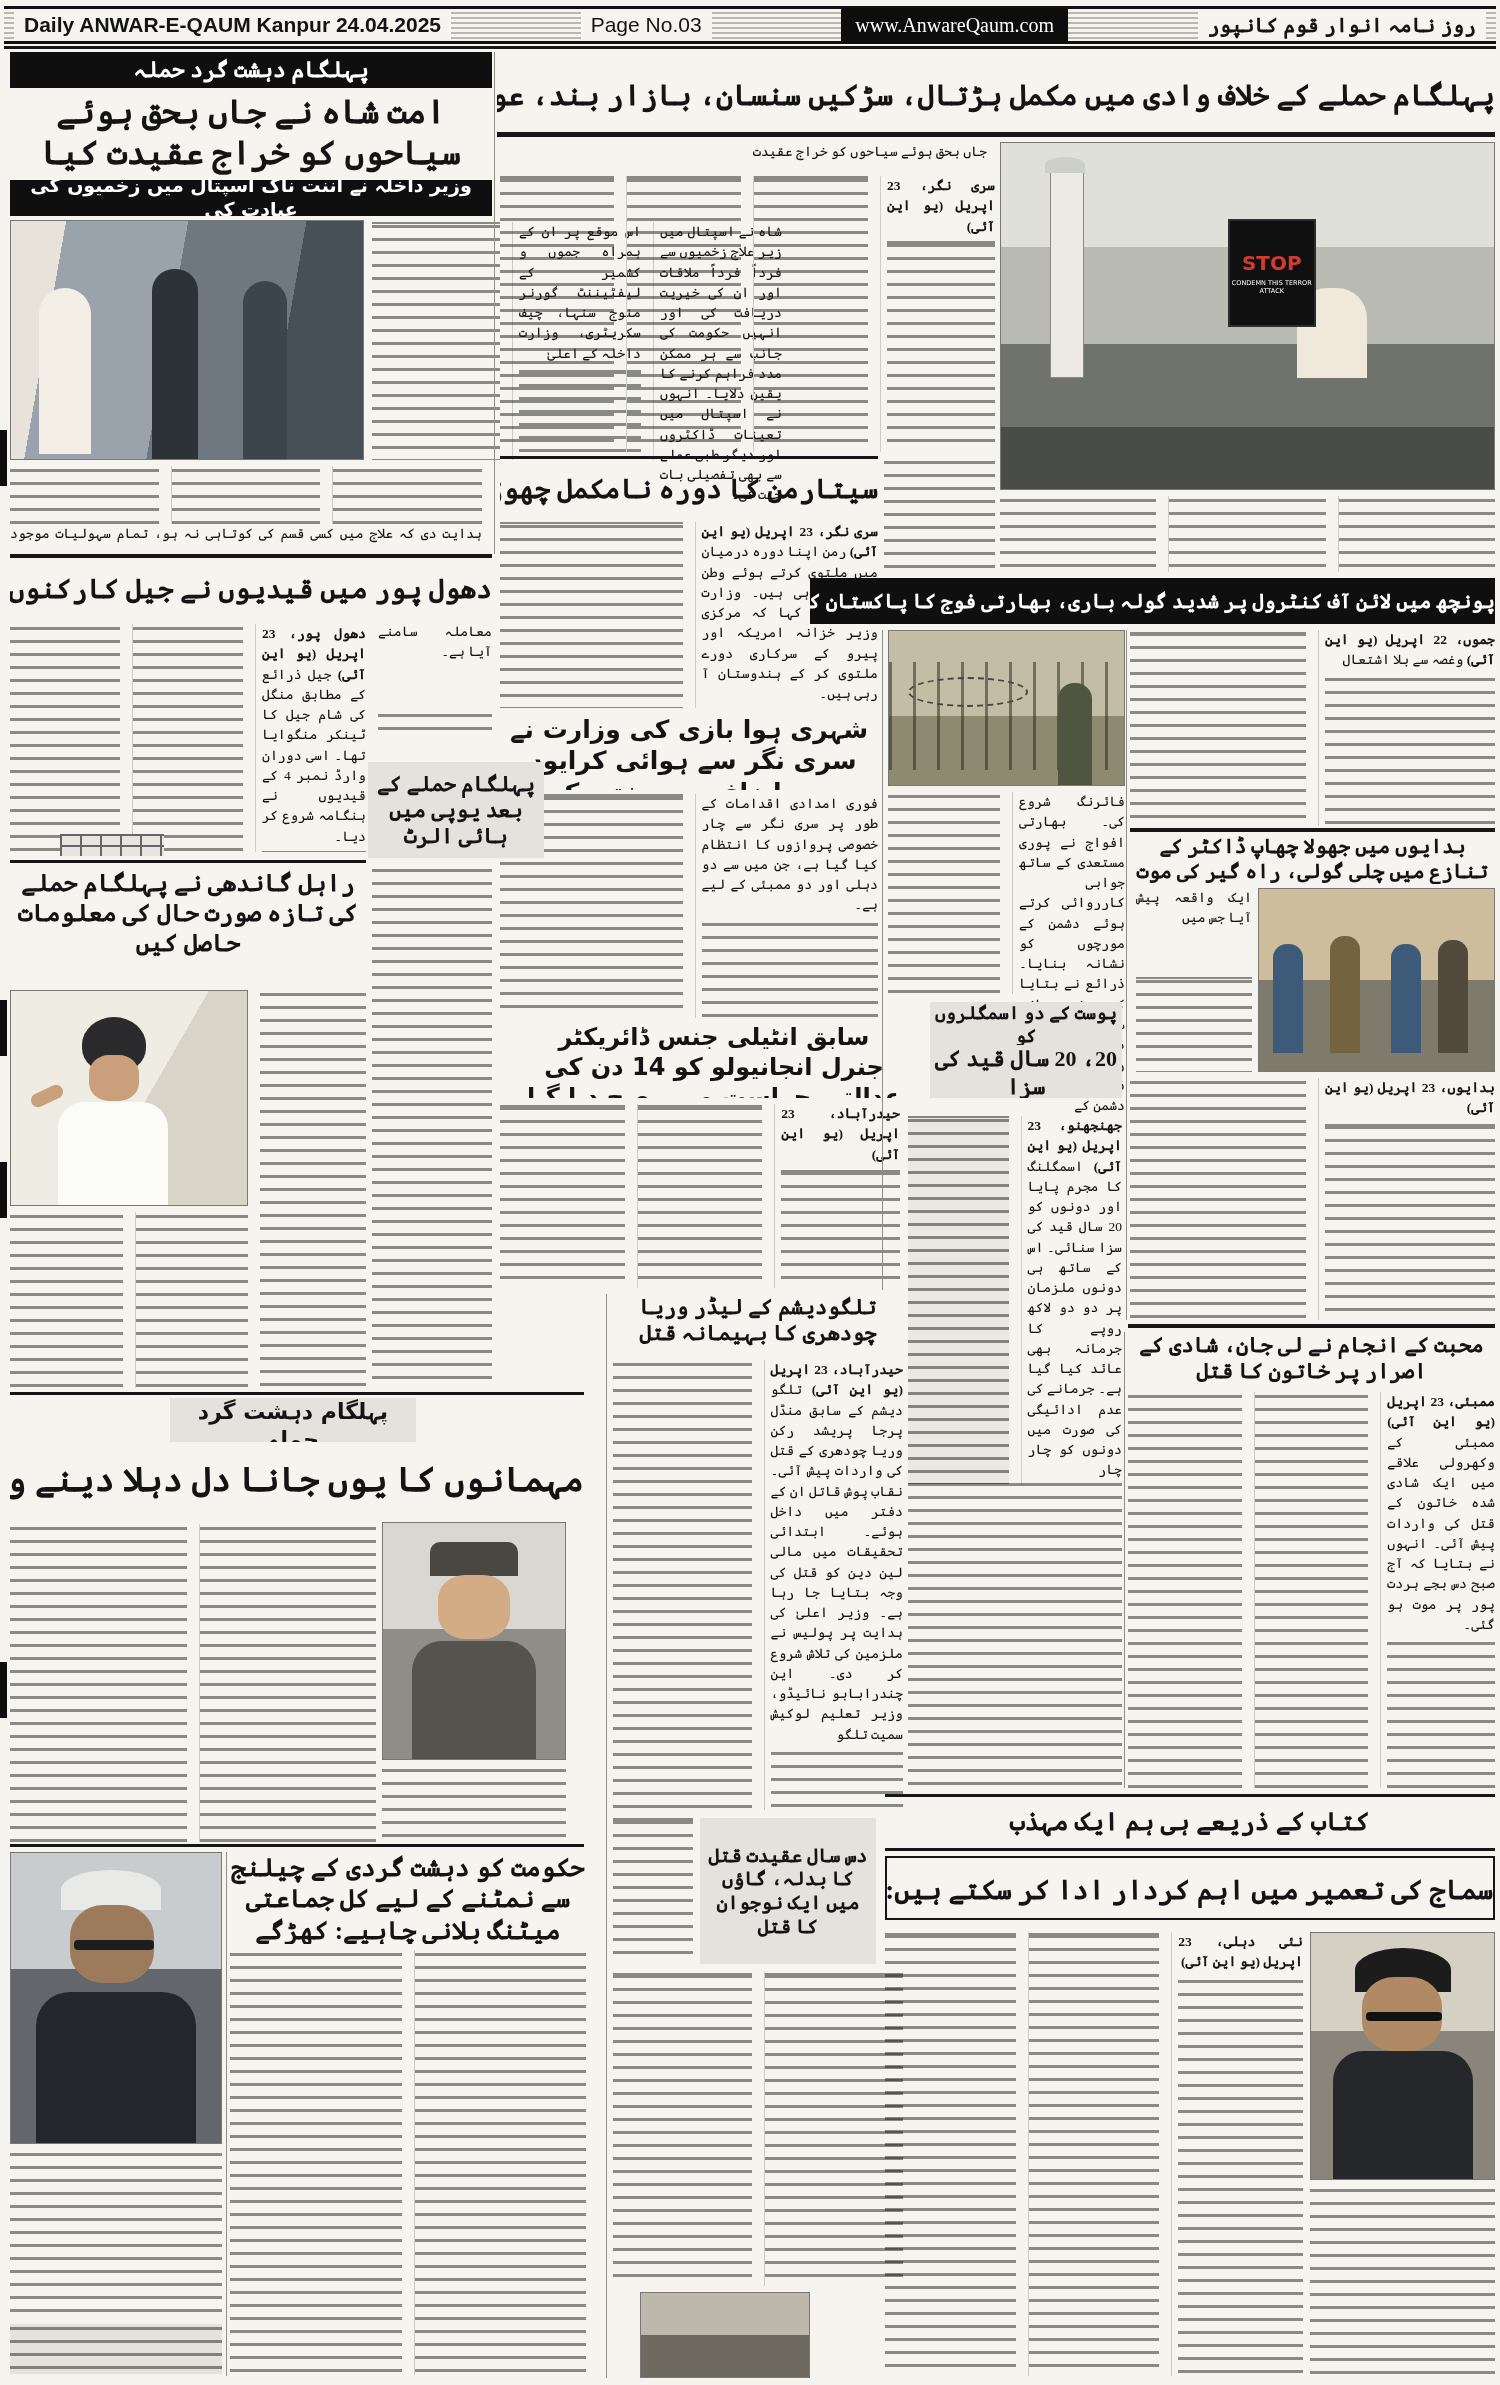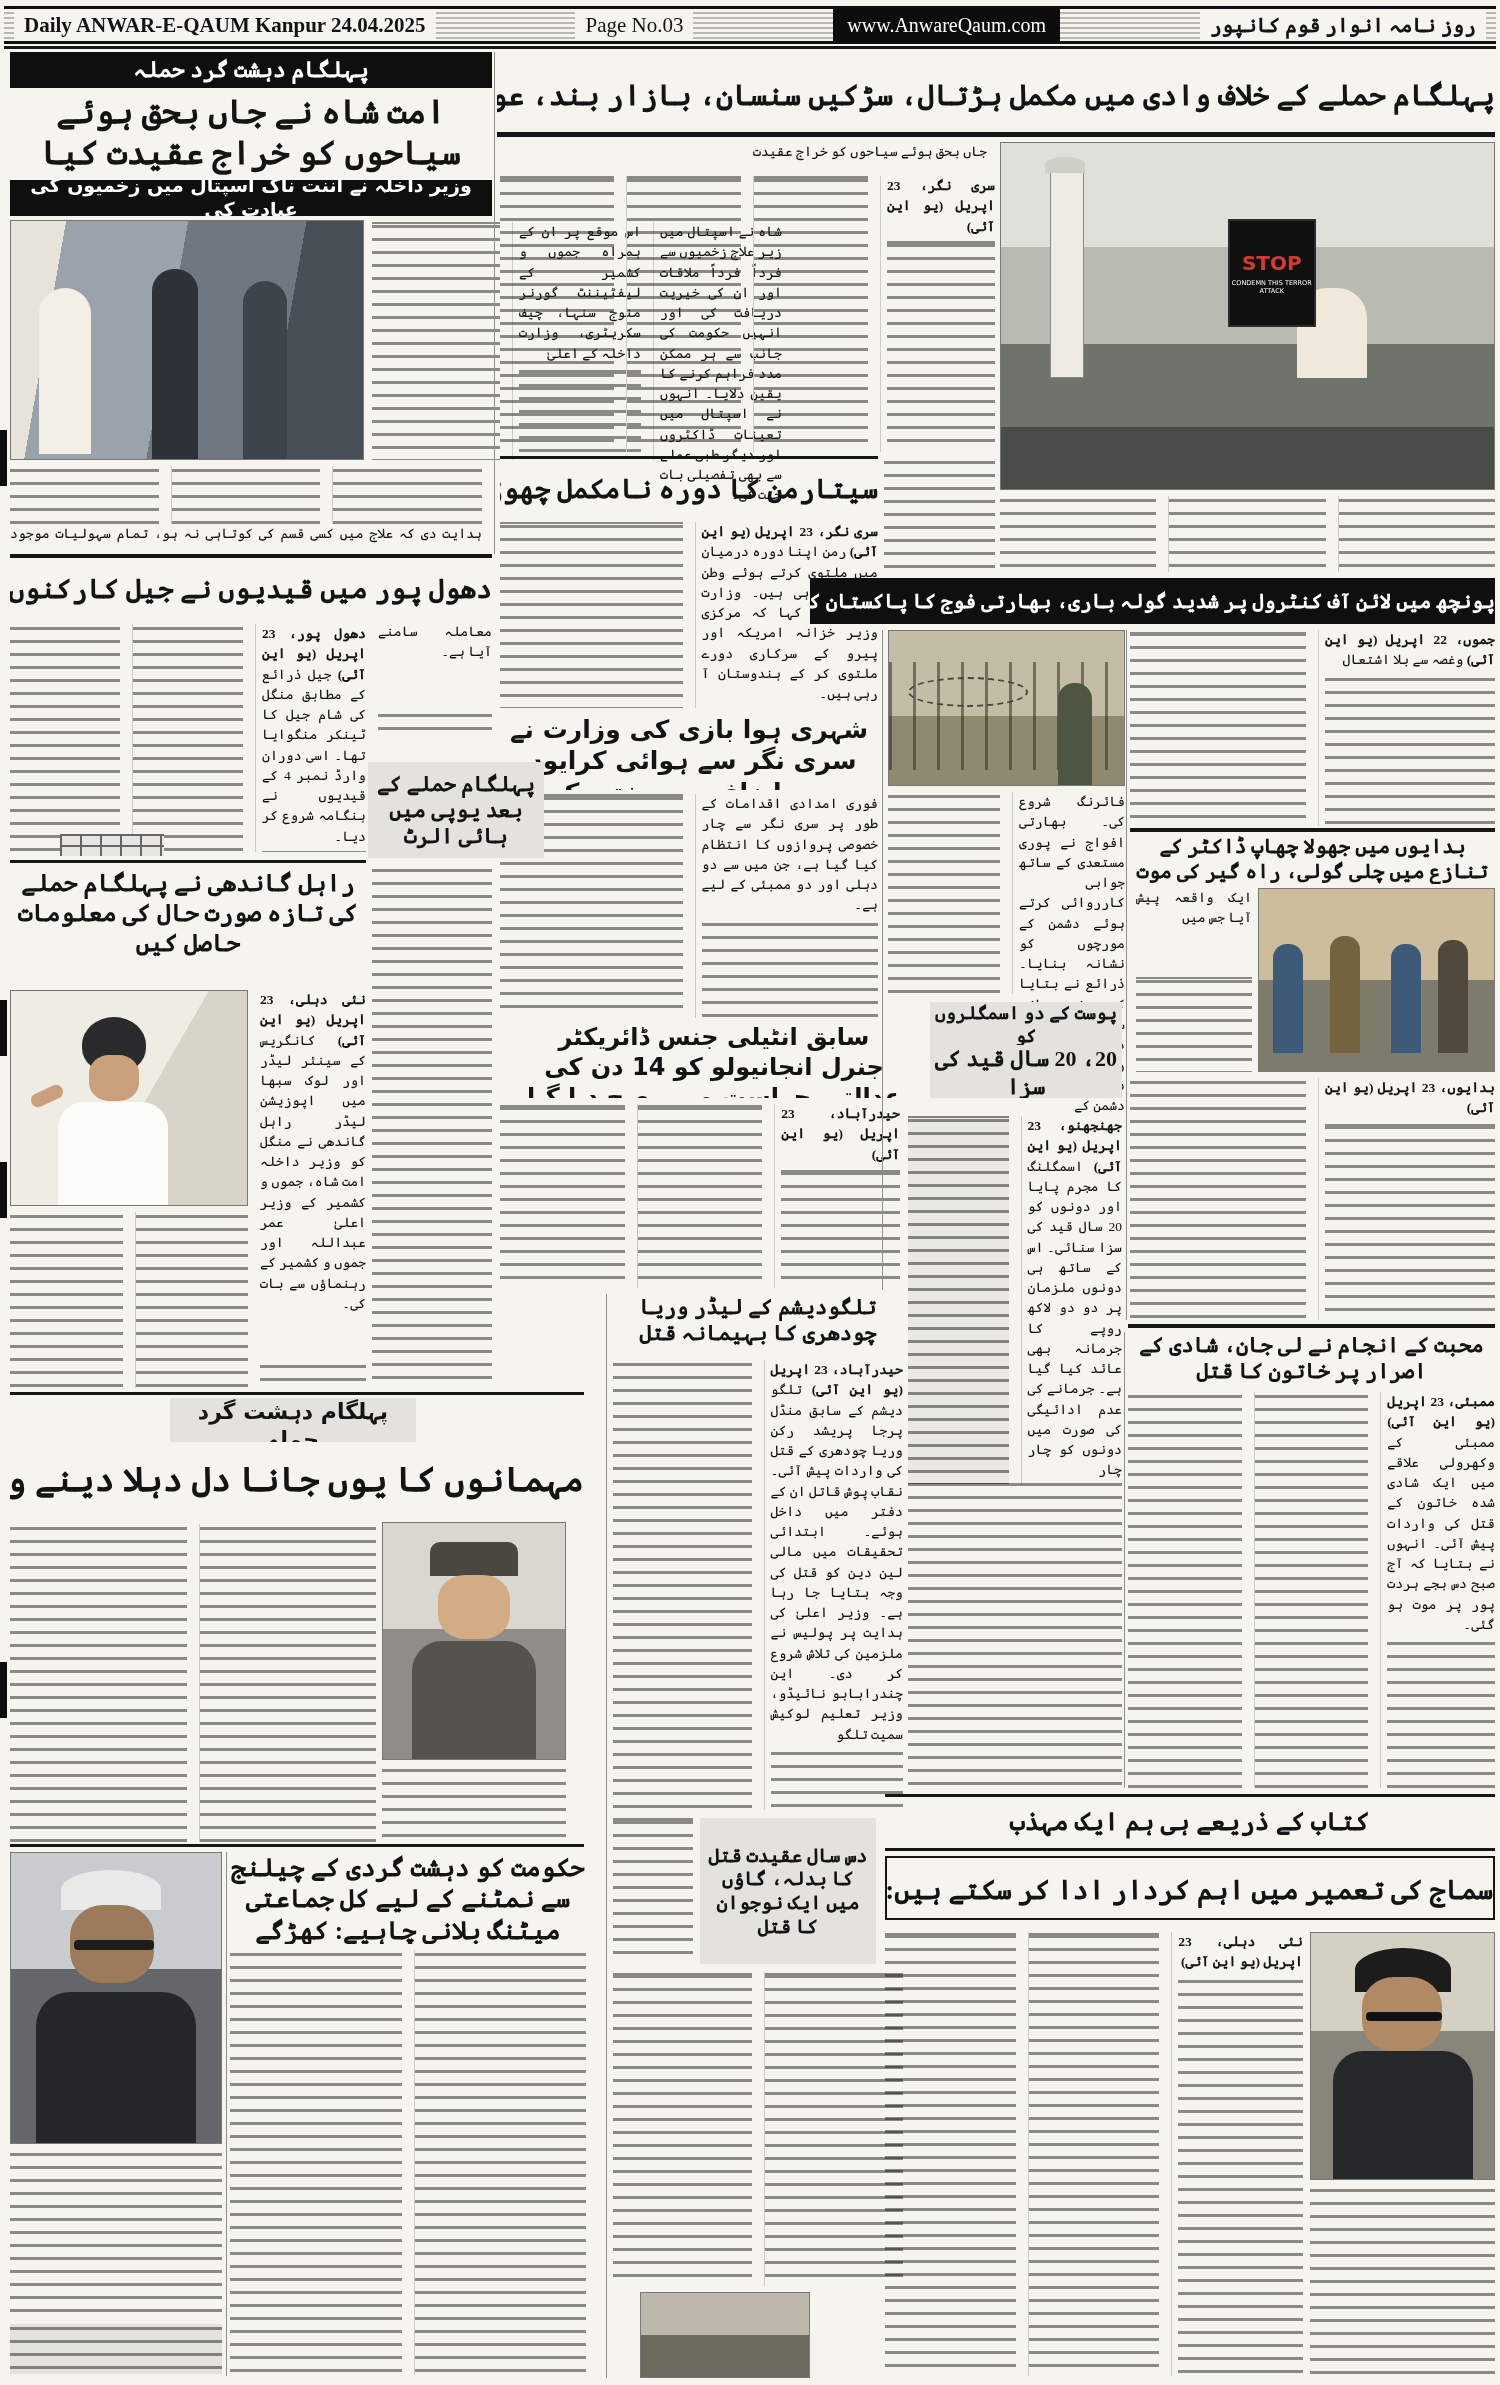--- a/index.html
+++ b/index.html
@@ -3,21 +3,21 @@
 <meta charset="utf-8">
 <style>
   html,body{margin:0;padding:0;background:#d8d5cc;}
   .page{position:relative;width:1500px;height:2385px;margin:0 auto;background:#f5f4ee;
         font-family:"Liberation Serif",serif;color:#141414;overflow:hidden;}
   .abs{position:absolute;box-sizing:border-box;}
   
   .masthead{border-top:3px solid #111;border-bottom:3px solid #111;
     background:repeating-linear-gradient(180deg,#f5f4ee 0 3px,#b9b7b0 3px 5px);
     display:flex;align-items:center;justify-content:space-between;padding:0 10px;}
-  .masthead .cell{background:#f5f4ee;padding:2px 10px;font-family:Liberation Serif, serif;}
+  .masthead .cell{background:#f5f4ee;padding:2px 10px;font-family:Liberation Sans, sans-serif;}
   .site-box{background:#0d0d0d;color:#fff;font-size:20px;padding:6px 14px;}
   
   .bar{background:#0f0f0f;color:#fff;display:flex;align-items:center;justify-content:center;overflow:hidden;}
   .graybox{background:#e3e2dd;display:flex;flex-direction:column;align-items:center;justify-content:center;overflow:hidden;}
   .hl{direction:rtl;text-align:center;font-weight:bold;overflow:hidden;line-height:1.25;}
   .serifhl{font-family:"Liberation Serif",serif;}
   .sanshl{font-family:"DejaVu Sans",sans-serif;text-align:center;}
   .nowrap{white-space:nowrap;}
   
   .cols{display:flex;direction:rtl;gap:12px;}
@@ -174,21 +174,20 @@
   <div class="abs hl serifhl" style="left:10px;top:868px;width:356px;height:118px;font-size:24px;">راہل گاندھی نے پہلگام حملے کی تازہ صورت حال کی معلومات حاصل کیں</div>
   <div class="abs photo" style="left:10px;top:990px;width:238px;height:216px;
        background:linear-gradient(120deg,#efece4 0 55%,#d8d4c8 55%);">
     <div class="abs" style="left:30%;top:12%;width:64px;height:56px;background:#2a2a2c;border-radius:50% 50% 45% 45%;"></div>
     <div class="abs" style="left:33%;top:30%;width:50px;height:46px;background:#caa07c;border-radius:40%;"></div>
     <div class="abs" style="left:20%;top:52%;width:110px;height:48%;background:#fbfbf8;border-radius:26px 26px 0 0;"></div>
     <div class="abs" style="left:8%;top:46%;width:34px;height:14px;background:#caa07c;border-radius:7px;transform:rotate(-25deg);"></div>
   </div>
   <div class="abs cols" style="left:254px;top:990px;width:112px;height:398px;">
     <div class="col">
-        <p class="snip"><b>نئی دہلی، 23 اپریل (یو این آئی)</b> <span>کانگریس کے سینئر لیڈر اور لوک سبھا میں اپوزیشن لیڈر راہل گاندھی نے منگل کو وزیر داخلہ امت شاہ، جموں و کشمیر کے وزیر اعلیٰ عمر عبداللہ اور جموں و کشمیر کے رہنماؤں سے بات کی۔</span></p>
         <div class="lines grow"></div>
       </div>
   </div>
   <div class="abs cols" style="left:10px;top:1212px;width:238px;height:176px;">
     <div class="col lines"></div>
     <div class="col lines"></div>
   </div>
 
   <div class="abs hr" style="left:10px;top:1392px;width:574px;height:3px;"></div>
   <div class="abs graybox" style="left:170px;top:1398px;width:246px;height:44px;">

